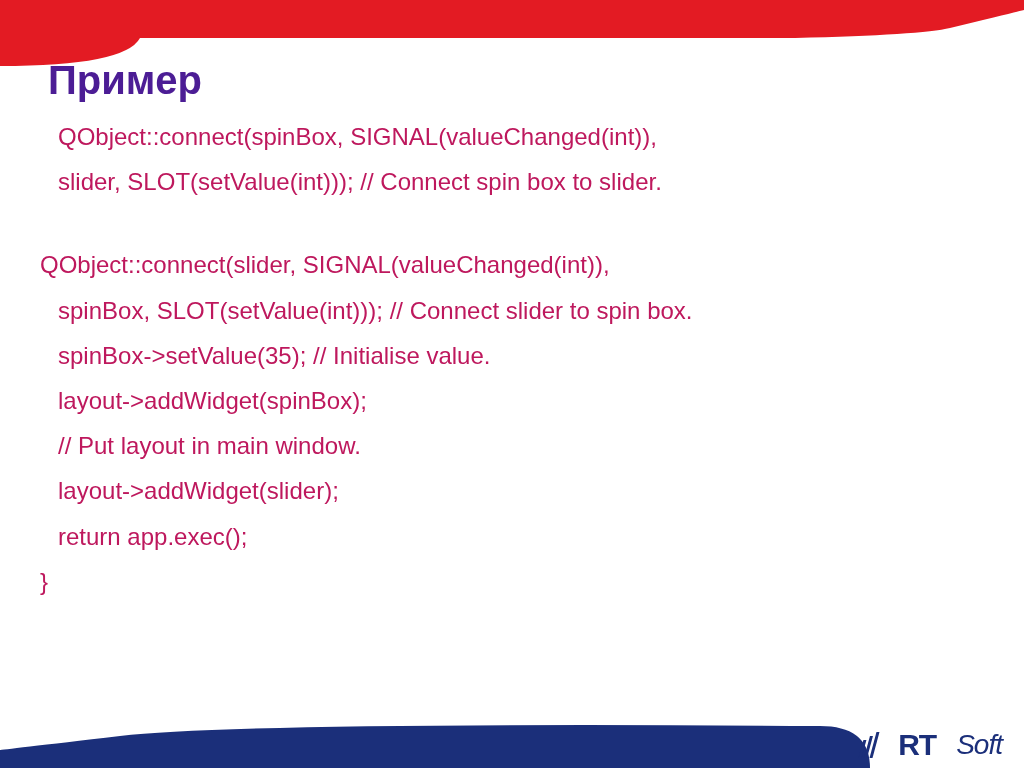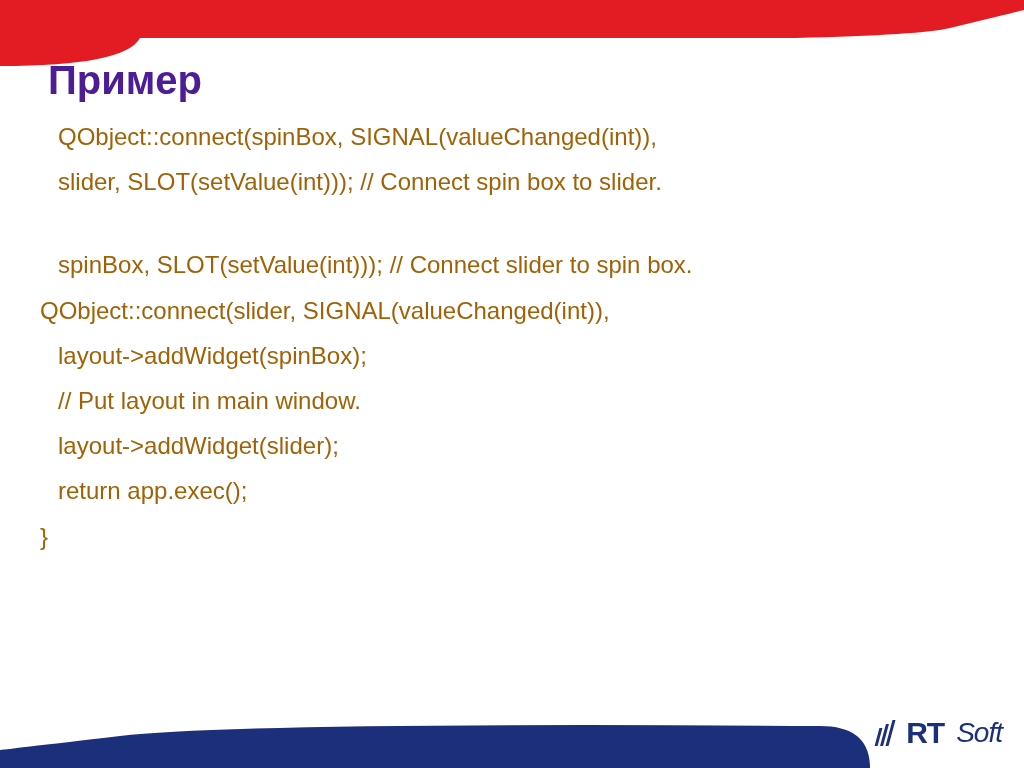--- a/index.html
+++ b/index.html
@@ -46,21 +46,21 @@
   }
 
   
   .body {
     position: absolute;
     top: 118px;
     left: 40px;
     width: 920px;
     font-size: 24px;
     line-height: 1.55;
-    color: #a16207;
+    color: #be185d;
   }
   .body .line {
     margin: 0 0 8px 0;
     white-space: normal;
   }
   .body .indent  { padding-left: 18px; }
   .body .blank   { height: 30px; }
   .body .tight   { padding-left: 0; }
 
   
@@ -71,25 +71,25 @@
     width: 1024px;
     height: 46px;
     pointer-events: none;
   }
   .bottom-banner svg { display: block; }
 
   
   .logo {
     position: absolute;
     right: 22px;
-    bottom: 18px;
+    bottom: 6px;
     color: #1b2f7a;
     display: flex;
     align-items: center;
-    gap: 12px;
+    gap: 20px;
   }
   .logo .stripes {
     display: inline-flex;
     align-items: flex-end;
     gap: 3px;
     margin-right: 2px;
   }
   .logo .stripes span {
     display: inline-block;
     width: 3px;
@@ -115,22 +115,23 @@
     <path d="M0 0 H140 Q125 28 0 28 Z" fill="#e31b23"></path>
   </svg>
 </div>
 
 <div class="title">Пример</div>
 
 <div class="body">
   <div class="line indent">QObject::connect(spinBox, SIGNAL(valueChanged(int)),</div>
   <div class="line indent">slider, SLOT(setValue(int))); // Connect spin box to slider.</div>
   <div class="line blank"></div>
+  <div class="line tight">QObject::connect(slider, SIGNAL(valueChanged(int)),</div>
   <div class="line indent"> spinBox, SLOT(setValue(int))); // Connect slider to spin box.</div>
-  <div class="line tight">QObject::connect(slider, SIGNAL(valueChanged(int)),</div>
+  <div class="line indent"> spinBox-&gt;setValue(35);  // Initialise value.</div>
   <div class="line indent"> layout-&gt;addWidget(spinBox);</div>
   <div class="line indent"> // Put layout in main window.</div>
   <div class="line indent"> layout-&gt;addWidget(slider);</div>
   <div class="line indent"> return app.exec();</div>
   <div class="line tight">}</div>
 </div>
 
 <div class="bottom-banner">
   <svg width="1024" height="46" viewBox="0 0 1024 46">
     <path d="M0 46 V28 Q0 28 120 14 T820 4 Q870 4 870 46 Z" fill="#1b2f7a"></path>

